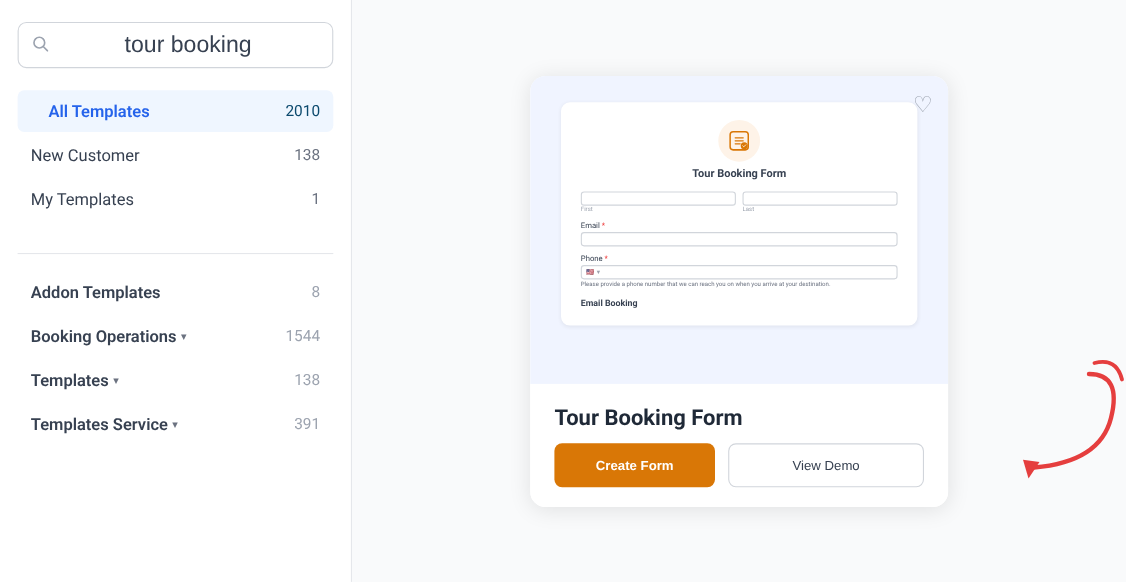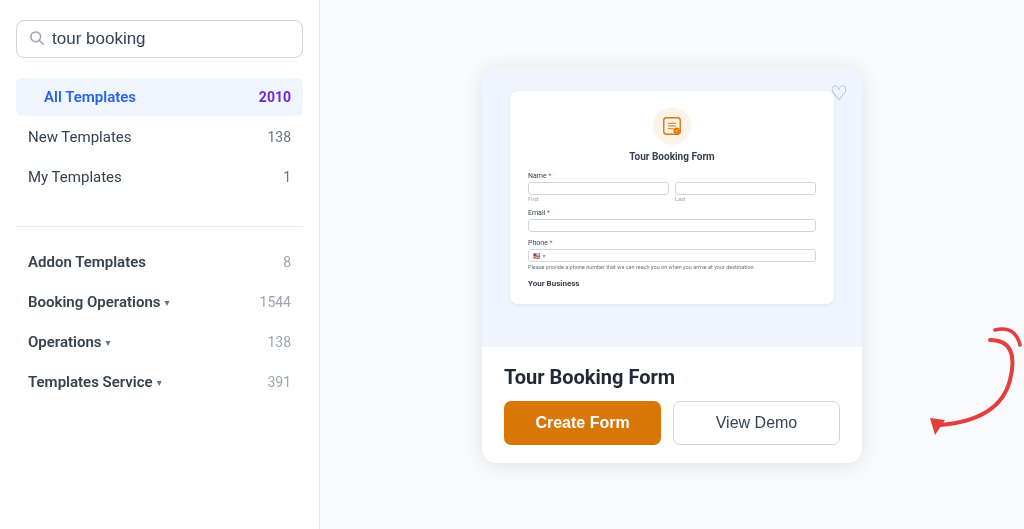--- a/index.html
+++ b/index.html
@@ -35,24 +35,25 @@
     }
 
     .search-icon-wrap {
       color: #9ca3af;
       font-size: 14px;
     }
 
     .search-input {
       border: none;
       outline: none;
-      font-size: 17px;
+      font-size: 21px;
       color: #374151;
       background: transparent;
       width: 100%;
+      text-align: center;
     }
 
     .nav-section {
       margin-bottom: 12px;
     }
 
     .nav-item {
       display: flex;
       align-items: center;
       justify-content: space-between;
@@ -78,22 +79,22 @@
       font-weight: 600;
     }
 
     .nav-item-count {
       font-size: 14px;
       color: #6b7280;
       font-weight: 400;
     }
 
     .nav-item.active .nav-item-count {
-      color: #6d28d9;
-      font-weight: 700;
+      color: #0c4a6e;
+      font-weight: 400;
     }
 
     .divider {
       height: 1px;
       background: #e5e7eb;
       margin: 16px 0;
     }
 
     .category-section {
       display: flex;
@@ -281,33 +282,33 @@
       gap: 12px;
     }
 
     .btn-create {
       flex: 1;
       padding: 12px 0;
       background: #d97706;
       color: #fff;
       border: none;
       border-radius: 7px;
-      font-size: 16px;
+      font-size: 12px;
       font-weight: 600;
       cursor: pointer;
     }
 
     .btn-demo {
       flex: 1;
-      padding: 12px 4px;
+      padding: 12px 15px;
       background: #fff;
       color: #374151;
       border: 1.5px solid #d1d5db;
       border-radius: 7px;
-      font-size: 16px;
+      font-size: 12px;
       font-weight: 500;
       cursor: pointer;
     }
 
     
     .arrow-svg {
       position: absolute;
       pointer-events: none;
     }
   </style>
@@ -325,21 +326,21 @@
     </span>
     <input class="search-input" type="text" value="tour booking" style="">
   </div>
 
   <div class="nav-section">
     <div class="nav-item active">
       <span class="nav-item-label">All Templates</span>
       <span class="nav-item-count">2010</span>
     </div>
     <div class="nav-item">
-      <span class="nav-item-label">New Templates</span>
+      <span class="nav-item-label">New Customer</span>
       <span class="nav-item-count">138</span>
     </div>
     <div class="nav-item">
       <span class="nav-item-label">My Templates</span>
       <span class="nav-item-count">1</span>
     </div>
   </div>
 
   <div class="divider"></div>
 
@@ -352,21 +353,21 @@
     </div>
     <div class="category-item">
       <div class="category-label-wrap">
         <span class="category-label">Booking Operations</span>
         <span class="chevron-icon">▾</span>
       </div>
       <span class="category-count">1544</span>
     </div>
     <div class="category-item">
       <div class="category-label-wrap">
-        <span class="category-label">Operations</span>
+        <span class="category-label">Templates</span>
         <span class="chevron-icon">▾</span>
       </div>
       <span class="category-count">138</span>
     </div>
     <div class="category-item">
       <div class="category-label-wrap">
         <span class="category-label">Templates Service</span>
         <span class="chevron-icon">▾</span>
       </div>
       <span class="category-count">391</span>
@@ -386,21 +387,20 @@
               <rect x="3" y="3" width="18" height="18" rx="3" stroke="#d97706" stroke-width="1.5" fill="#fef3e8"></rect>
               <path d="M8 9h8M8 12h8M8 15h5" stroke="#d97706" stroke-width="1.2" stroke-linecap="round"></path>
               <circle cx="17" cy="17" r="3.5" fill="#d97706"></circle>
               <path d="M15.5 17l1 1 2-2" stroke="#fff" stroke-width="0.8" stroke-linecap="round" stroke-linejoin="round"></path>
             </svg>
           </div>
         </div>
         <div class="form-title-preview">Tour Booking Form</div>
 
         <div class="form-field-group">
-          <div class="form-field-label">Name <span>*</span></div>
           <div class="form-row">
             <div style="flex:1;">
               <div class="form-input-mock"></div>
               <div class="form-input-sub">First</div>
             </div>
             <div style="flex:1;">
               <div class="form-input-mock"></div>
               <div class="form-input-sub">Last</div>
             </div>
           </div>
@@ -413,21 +413,21 @@
 
         <div class="form-field-group">
           <div class="form-field-label">Phone <span>*</span></div>
           <div class="form-phone-mock">
             <span>🇺🇸</span>
             <span style="color:#9ca3af;">▾</span>
           </div>
           <div class="form-note">Please provide a phone number that we can reach you on when you arrive at your destination.</div>
         </div>
 
-        <div class="form-section-title">Your Business</div>
+        <div class="form-section-title">Email Booking</div>
       </div>
     </div>
 
     <div class="card-footer">
       <div class="card-form-name">Tour Booking Form</div>
       <div class="card-actions">
         <button class="btn-create">Create Form</button>
         <button class="btn-demo">View Demo</button>
       </div>
     </div>

